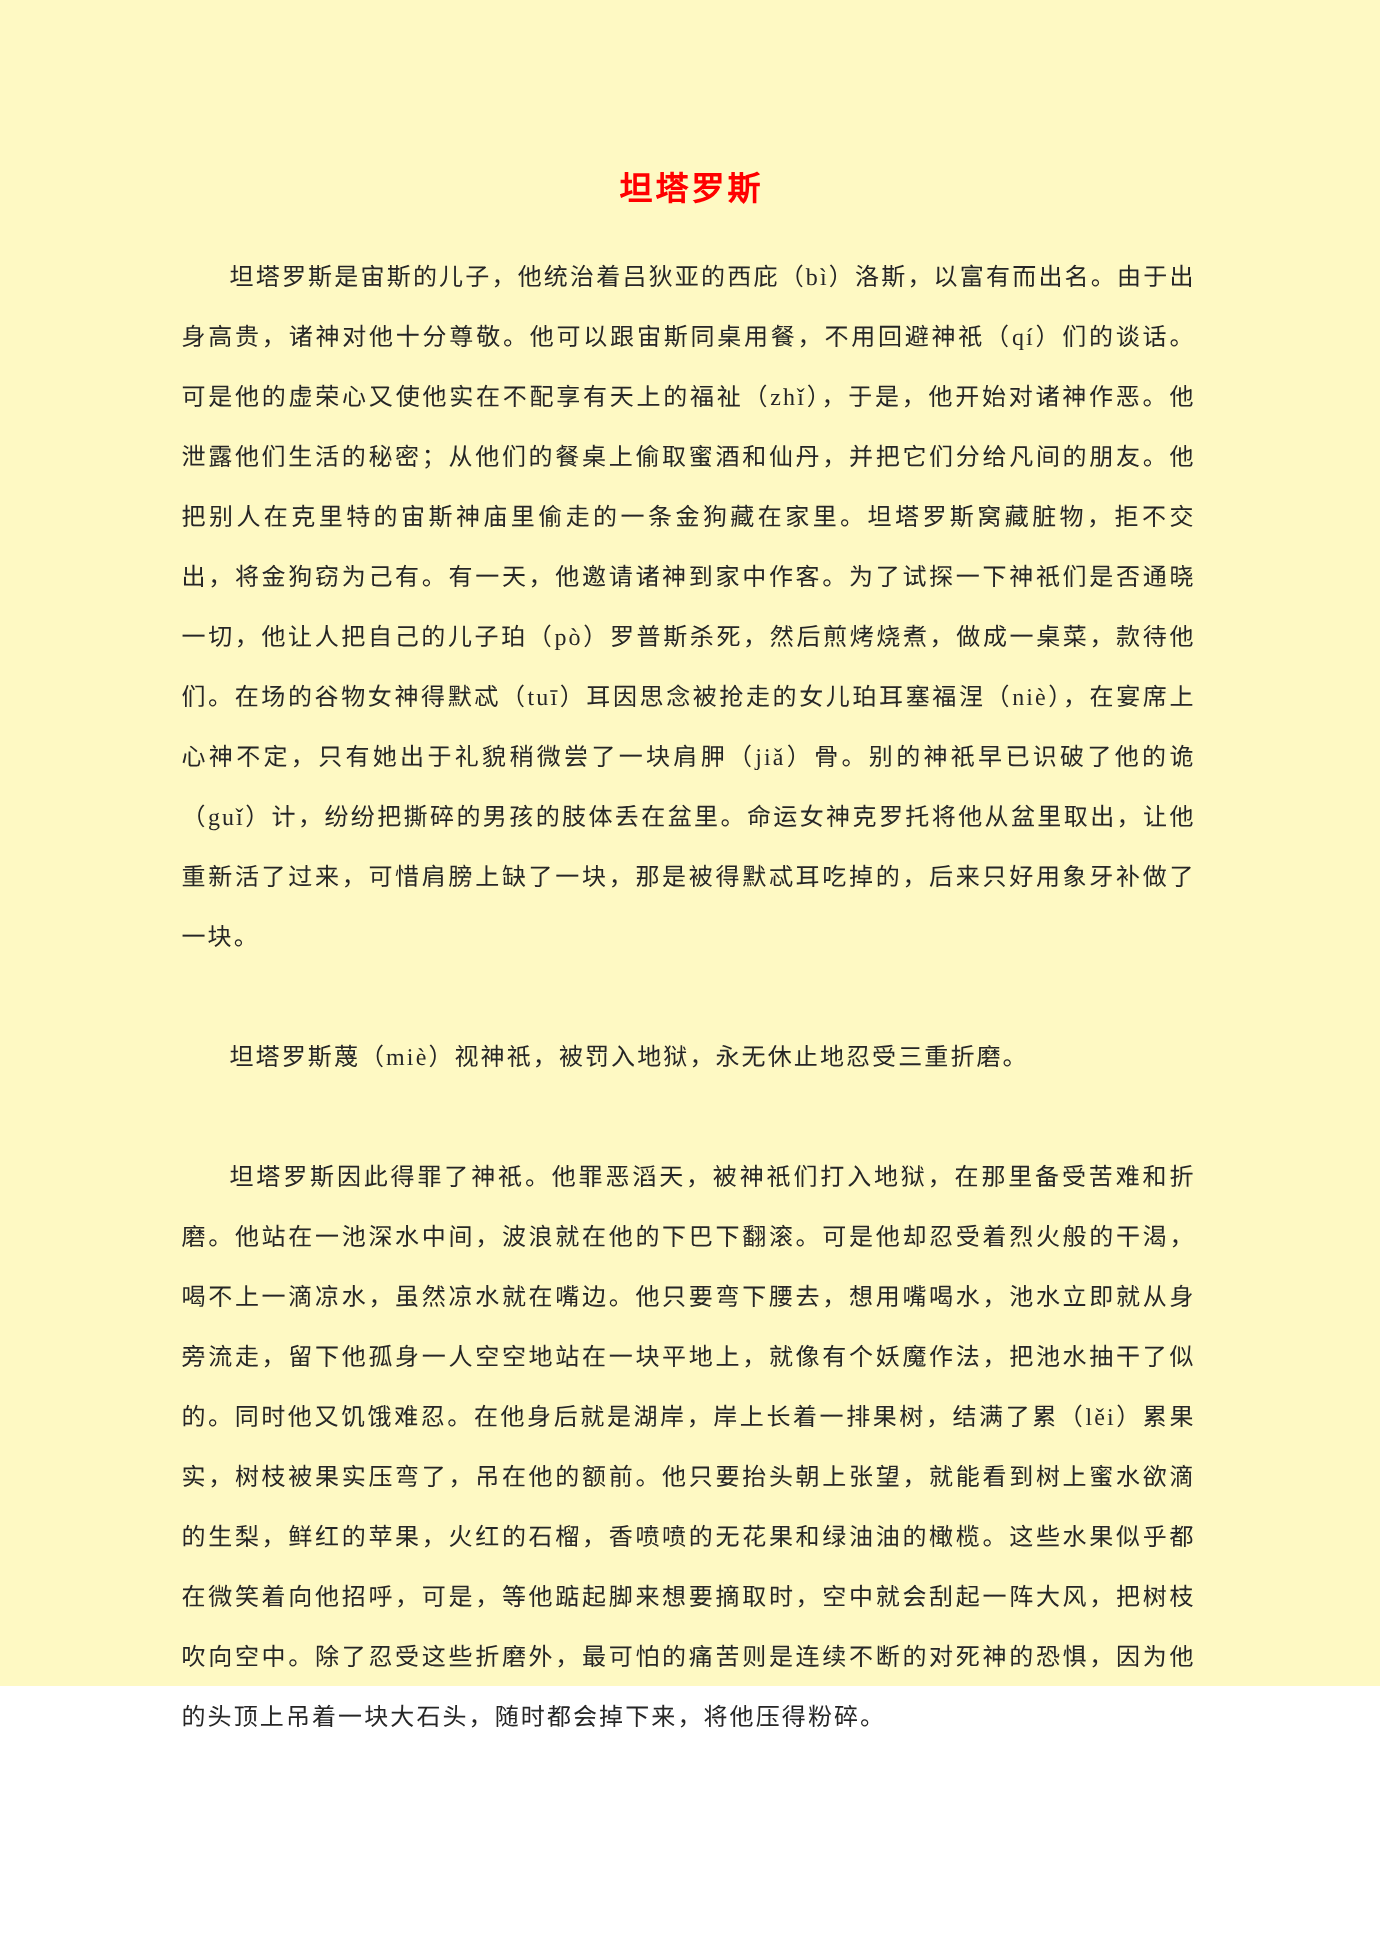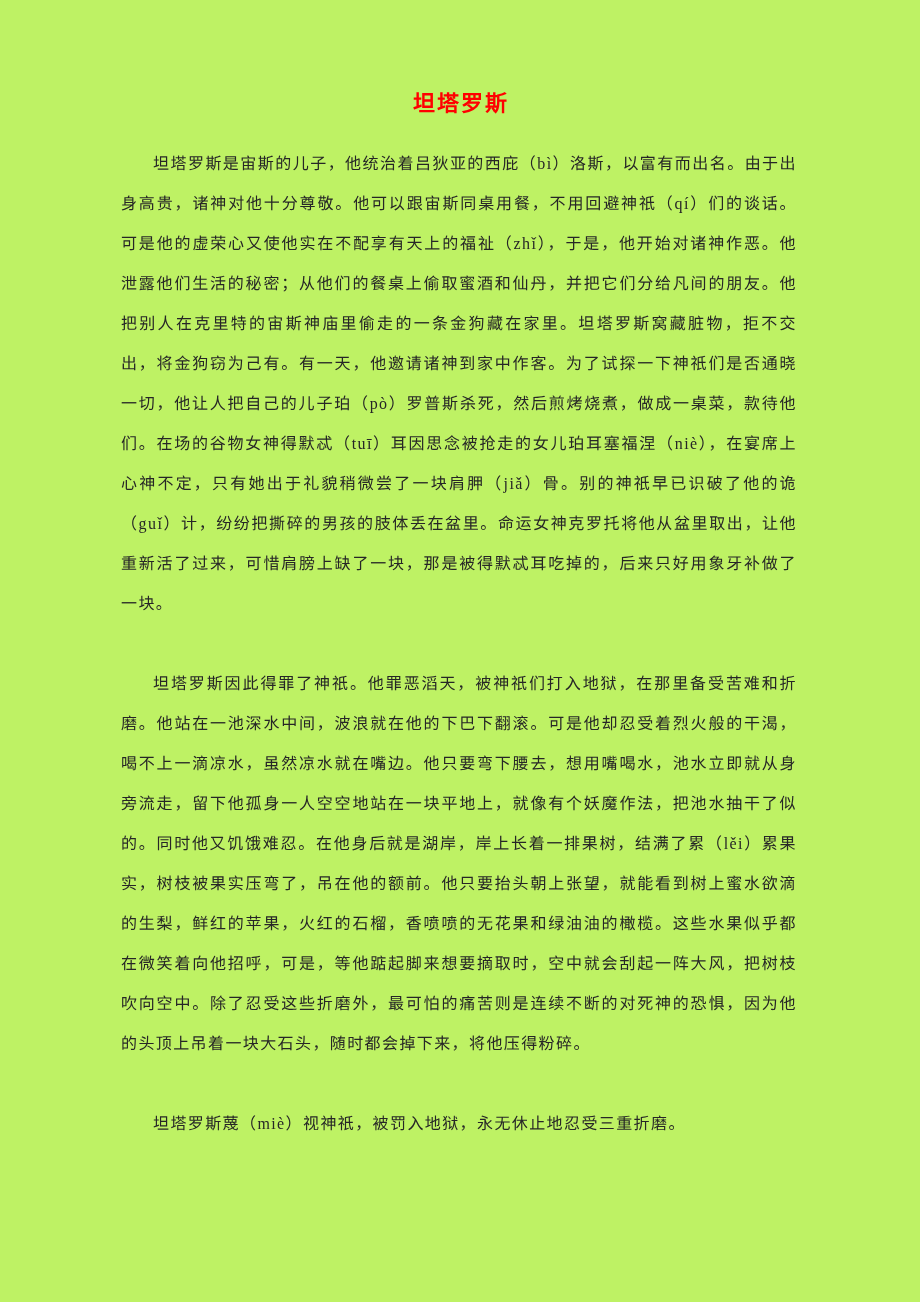--- a/index.html
+++ b/index.html
@@ -9,23 +9,23 @@
   }
   body {
     width: 920px;
     height: 1302px;
     overflow: hidden;
     font-family: "Liberation Serif", "DejaVu Serif", serif;
   }
   .page {
     box-sizing: border-box;
     width: 920px;
-    height: 1302px;
-    background: #bef264;
-    padding: 88px 119px 0 121px; 
+    height: 1124px;
+    background: #fef9c3;
+    padding: 110px 119px 0 121px; 
   }
   .doc-title {
     margin: 0 0 24px 0;
     color: #ff0000;
     font-size: 22px;
     font-weight: bold;
     text-align: center;
     letter-spacing: 2px;
     line-height: 32px;
   }
@@ -43,16 +43,16 @@
   }
 </style>
 </head>
 <body>
 
 <div class="page">
   <h1 class="doc-title">坦塔罗斯</h1>
 
   <div class="doc-body">
     <p>坦塔罗斯是宙斯的儿子，他统治着吕狄亚的西庇（bì）洛斯，以富有而出名。由于出身高贵，诸神对他十分尊敬。他可以跟宙斯同桌用餐，不用回避神祇（qí）们的谈话。可是他的虚荣心又使他实在不配享有天上的福祉（zhǐ），于是，他开始对诸神作恶。他泄露他们生活的秘密；从他们的餐桌上偷取蜜酒和仙丹，并把它们分给凡间的朋友。他把别人在克里特的宙斯神庙里偷走的一条金狗藏在家里。坦塔罗斯窝藏脏物，拒不交出，将金狗窃为己有。有一天，他邀请诸神到家中作客。为了试探一下神祇们是否通晓一切，他让人把自己的儿子珀（pò）罗普斯杀死，然后煎烤烧煮，做成一桌菜，款待他们。在场的谷物女神得默忒（tuī）耳因思念被抢走的女儿珀耳塞福涅（niè），在宴席上心神不定，只有她出于礼貌稍微尝了一块肩胛（jiǎ）骨。别的神祇早已识破了他的诡（guǐ）计，纷纷把撕碎的男孩的肢体丢在盆里。命运女神克罗托将他从盆里取出，让他重新活了过来，可惜肩膀上缺了一块，那是被得默忒耳吃掉的，后来只好用象牙补做了一块。</p>
+    <p>坦塔罗斯蔑（miè）视神祇，被罚入地狱，永无休止地忍受三重折磨。</p>
     <p>坦塔罗斯因此得罪了神祇。他罪恶滔天，被神祇们打入地狱，在那里备受苦难和折磨。他站在一池深水中间，波浪就在他的下巴下翻滚。可是他却忍受着烈火般的干渴，喝不上一滴凉水，虽然凉水就在嘴边。他只要弯下腰去，想用嘴喝水，池水立即就从身旁流走，留下他孤身一人空空地站在一块平地上，就像有个妖魔作法，把池水抽干了似的。同时他又饥饿难忍。在他身后就是湖岸，岸上长着一排果树，结满了累（lěi）累果实，树枝被果实压弯了，吊在他的额前。他只要抬头朝上张望，就能看到树上蜜水欲滴的生梨，鲜红的苹果，火红的石榴，香喷喷的无花果和绿油油的橄榄。这些水果似乎都在微笑着向他招呼，可是，等他踮起脚来想要摘取时，空中就会刮起一阵大风，把树枝吹向空中。除了忍受这些折磨外，最可怕的痛苦则是连续不断的对死神的恐惧，因为他的头顶上吊着一块大石头，随时都会掉下来，将他压得粉碎。</p>
-    <p>坦塔罗斯蔑（miè）视神祇，被罚入地狱，永无休止地忍受三重折磨。</p>
   </div>
 </div>
 
 </body></html>

